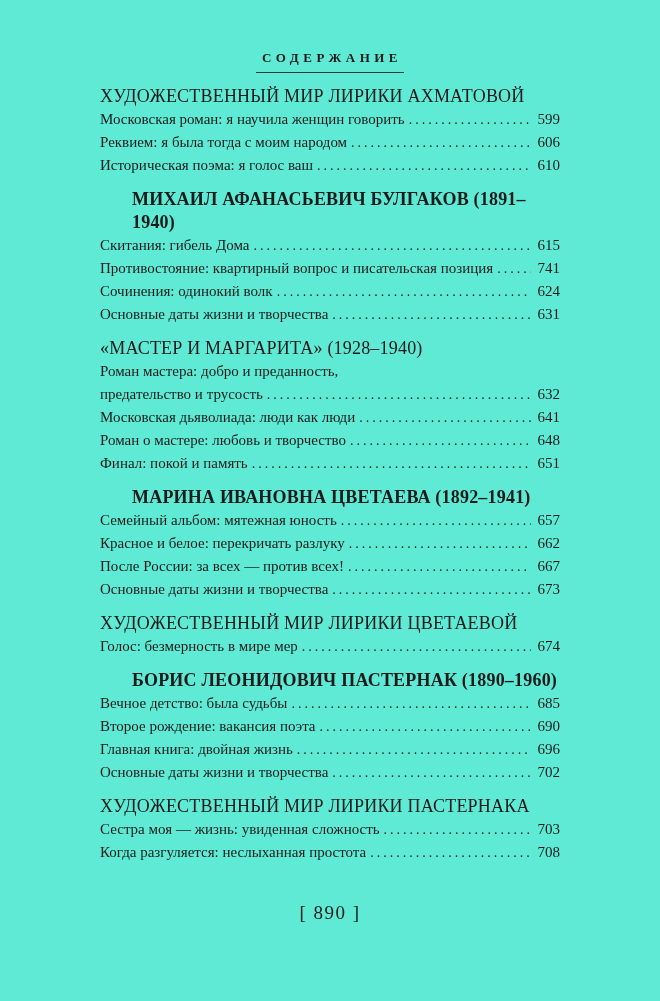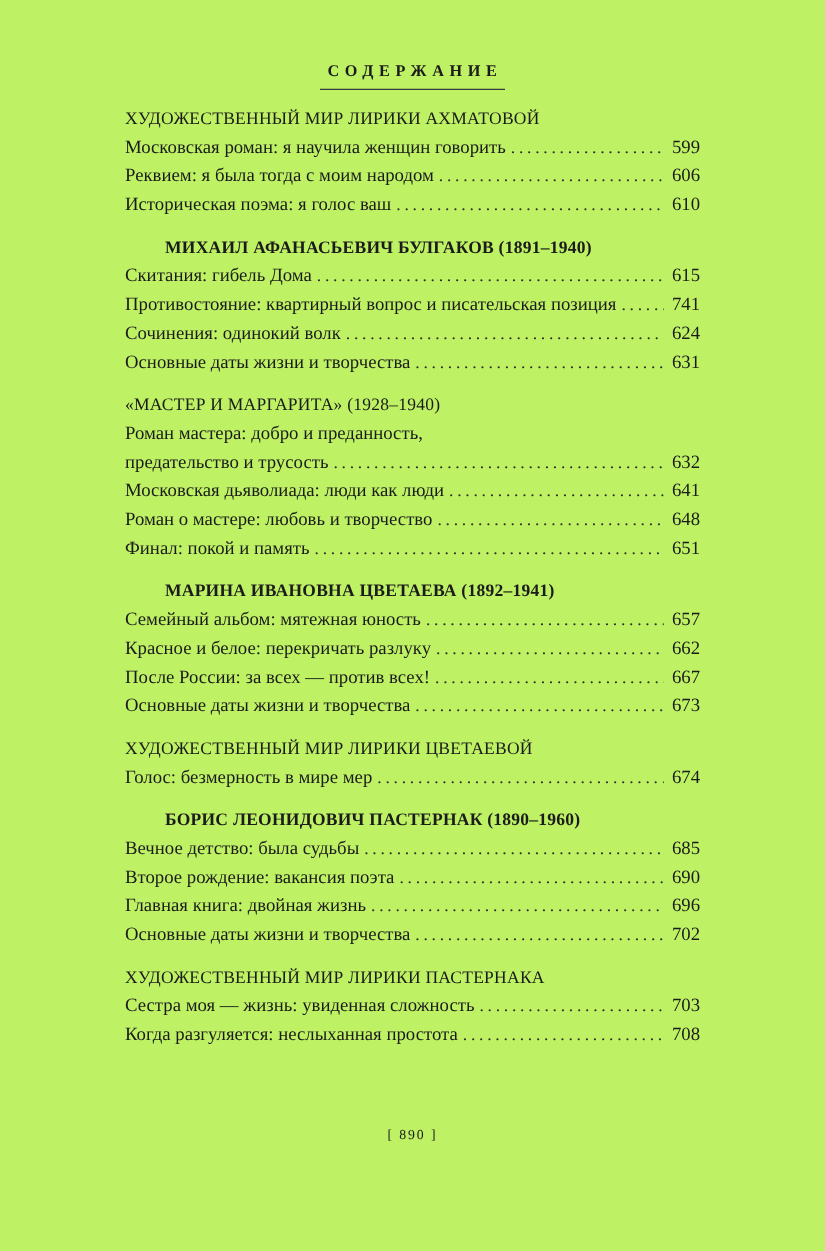--- a/index.html
+++ b/index.html
@@ -11,38 +11,38 @@
     height: 1001px;
     background: #f4f4f4;
     font-family: "Liberation Serif", serif;
     color: #1b1b1b;
     position: relative;
     overflow: hidden;
   }
   .page {
     position: absolute;
     inset: 0;
-    background: #bef264;
+    background: #5eead4;
     padding: 48px 100px 0 100px;
     box-sizing: border-box;
   }
   .toc-header {
     text-align: center;
     margin-bottom: 12px;
   }
   .toc-title {
     display: inline-block;
     font-size: 13px;
     font-weight: bold;
     letter-spacing: 4.5px;
     padding: 0 2px 6px 6px;
     border-bottom: 1px solid #3a3a3a;
   }
   .heading {
-    font-size: 14px;
+    font-size: 18px;
     line-height: 23px;
     margin: 11px 0 0 0;
     font-weight: 400;
     letter-spacing: 0.2px;
   }
   .heading.bold {
     font-weight: 700;
     margin-left: 32px;
   }
   .pre-line {
@@ -77,21 +77,21 @@
     white-space: nowrap;
     padding-left: 4px;
     text-align: center;
   }
   .footer {
     position: absolute;
     left: 0;
     width: 100%;
     top: 902px;
     text-align: center;
-    font-size: 11px;
+    font-size: 19px;
     letter-spacing: 1.5px;
   }
 </style>
 </head>
 <body>
 
 <main class="page">
 
   <div class="toc-header">
     <span class="toc-title">СОДЕРЖАНИЕ</span>

